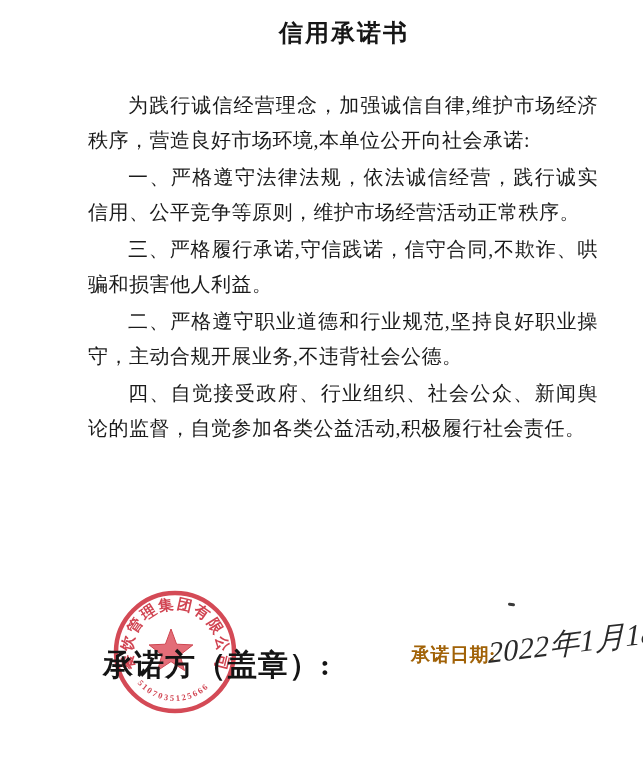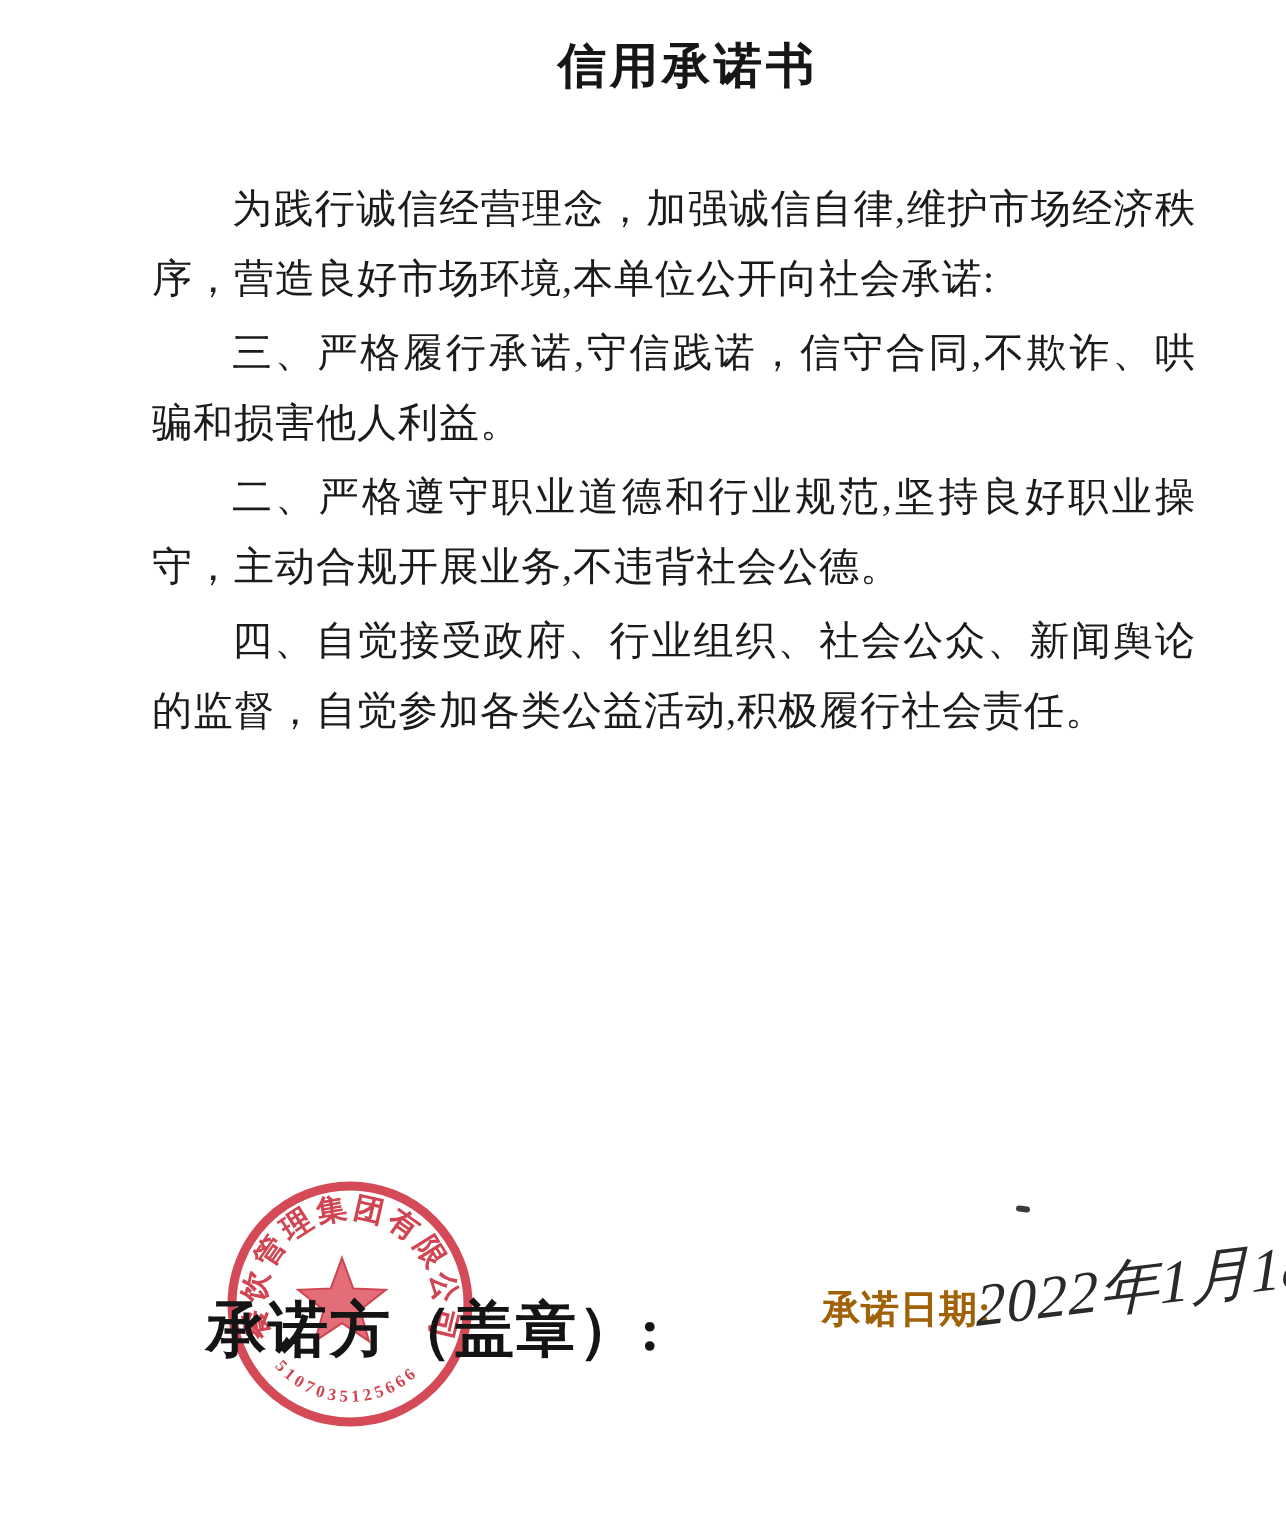--- a/index.html
+++ b/index.html
@@ -26,21 +26,21 @@
     color: #161616;
     padding-left: 45px;
   }
   .body-text {
     position: absolute;
     top: 88px;
     left: 72px;
     right: 45px;
   }
   .para {
-    margin: 0 0 2px 4px;
+    margin: 0 0 2px 16px;
     font-size: 20px;
     line-height: 35px;
     text-indent: 2em;
     text-align: justify;
     letter-spacing: 0.5px;
     color: #1b1b1b;
   }
   .seal {
     position: absolute;
     left: 109px;
@@ -98,20 +98,21 @@
 </style>
 </head>
 <body>
 
 <div class="page">
 
   <h1 class="title">信用承诺书</h1>
 
   <div class="body-text">
     <p class="para">为践行诚信经营理念，加强诚信自律,维护市场经济秩序，营造良好市场环境,本单位公开向社会承诺:</p>
+    <p class="para">一、严格遵守法律法规，依法诚信经营，践行诚实信用、公平竞争等原则，维护市场经营活动正常秩序。</p>
     <p class="para">三、严格履行承诺,守信践诺，信守合同,不欺诈、哄骗和损害他人利益。</p>
     <p class="para">二、严格遵守职业道德和行业规范,坚持良好职业操守，主动合规开展业务,不违背社会公德。</p>
     <p class="para">四、自觉接受政府、行业组织、社会公众、新闻舆论的监督，自觉参加各类公益活动,积极履行社会责任。</p>
   </div>
 
   <div class="seal">
     <svg width="132" height="132" viewBox="0 0 132 132" xmlns="http://www.w3.org/2000/svg">
       <circle cx="66" cy="66" r="59" fill="none" stroke="#d2414d" stroke-width="4.5"></circle>
       <polygon points="62,43 67.6,58.2 83.9,58.9 71.1,69 75.5,84.6 62,75.6 48.5,84.6 52.9,69 40.1,58.9 56.4,58.2" fill="#e26671" stroke="#cb3a46" stroke-width="1"></polygon>
       <path id="sealArcTop" d="M 27,84.2 A 43,43 0 1 1 105,84.2" fill="none"></path>

